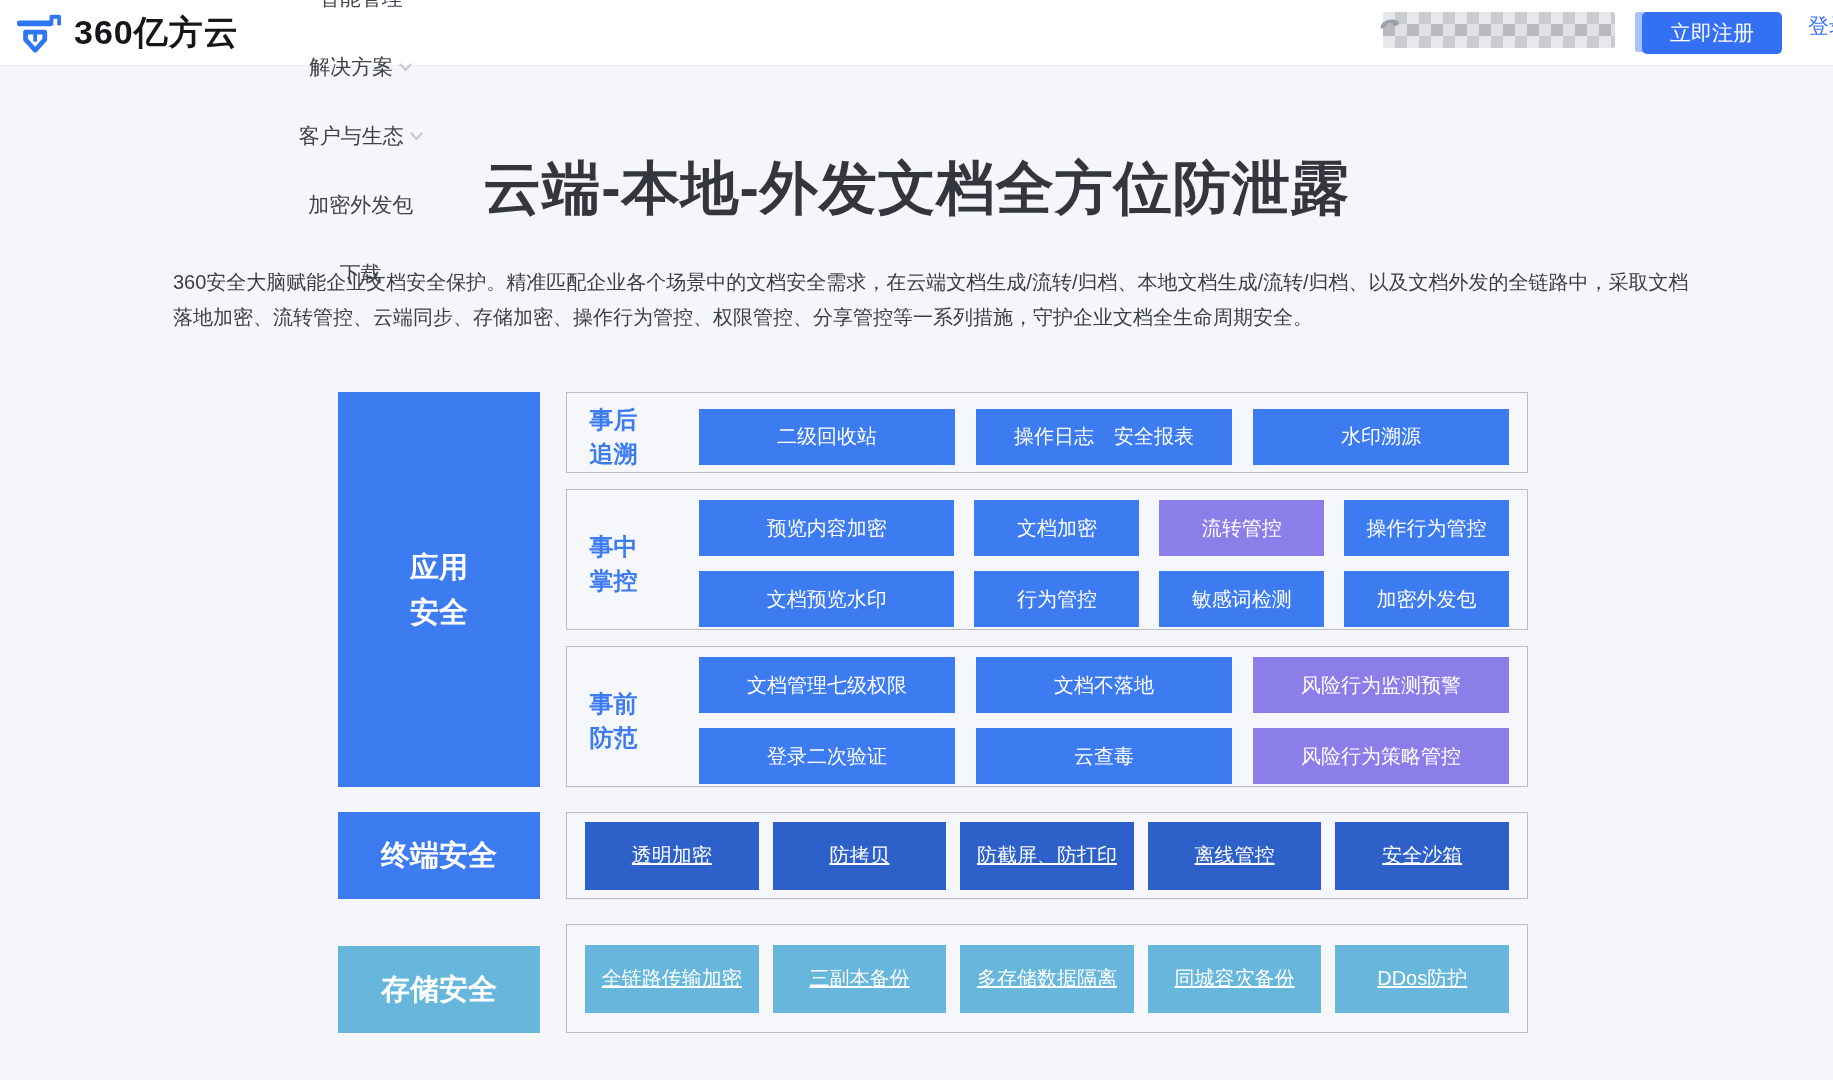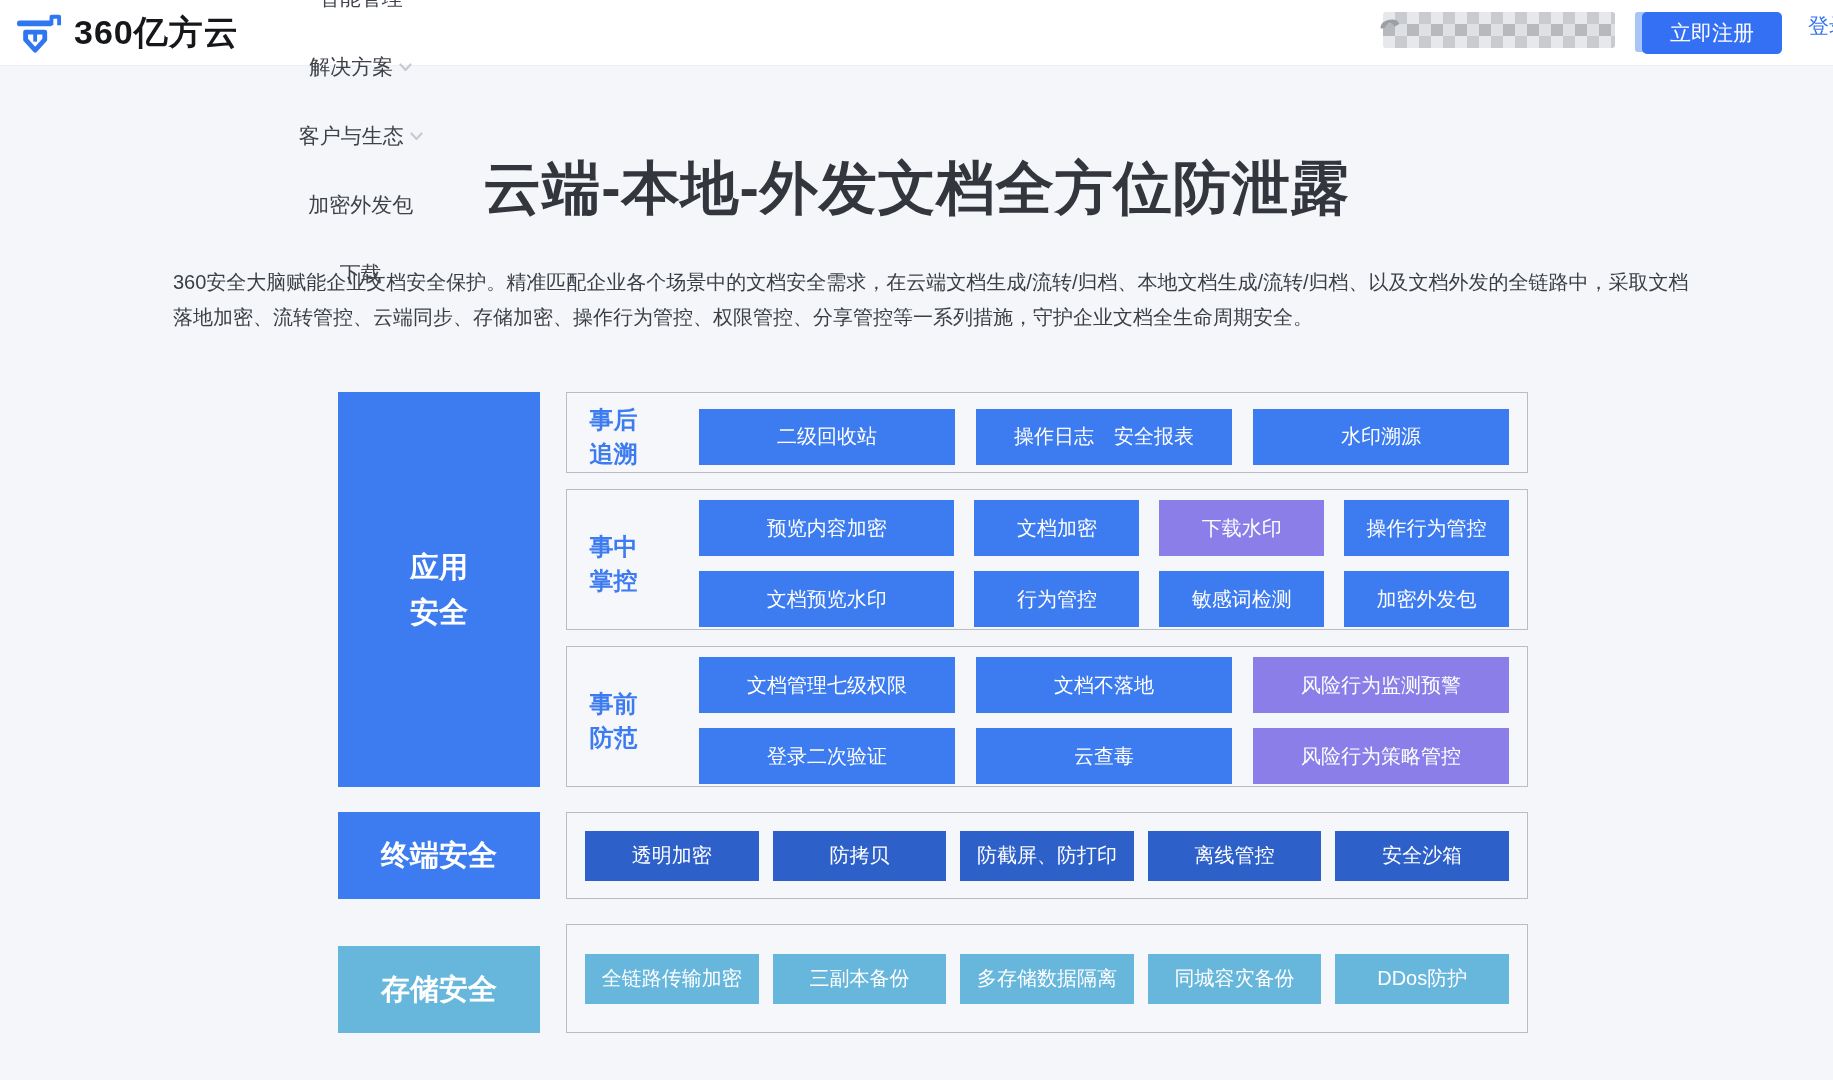--- a/index.html
+++ b/index.html
@@ -60,21 +60,21 @@
   .grid.cols4 { grid-template-columns:1.55fr 1fr 1fr 1fr; gap:20px; }
   .item {
     height:56px; background:var(--blue); color:#fff; font-size:20px;
     display:flex; align-items:center; justify-content:center; text-align:center; white-space:pre;
   }
   .item.purple { background:var(--purple); }
   .row-cat { display:flex; gap:26px; margin-top:25px; }
   .row-cat .cat { height:87px; }
   .strip { flex:1; border:1px solid #b9bcc2; background:#f6f7fa; display:flex; align-items:center; padding:0 18px; }
   .grid5 { flex:1; display:grid; grid-template-columns:repeat(5,1fr); gap:14px; }
-  .row-cat .item { height:50px; }
+  .row-cat .item { height:68px;text-decoration:underline; }
   .terminal .item { background:var(--darkblue); }
   .storage .item { background:var(--lightblue); }
   .storage .cat { background:var(--lightblue);margin-top:22px; }
 </style>
 </head>
 <body>
 
 <div class="header">
   <div class="logo">
     <svg viewBox="0 0 50 48">
@@ -150,21 +150,21 @@
             </div>
           </div>
         </div>
         <div class="group">
           <div class="group-label">事中
 掌控</div>
           <div class="group-rows">
             <div class="grid cols4">
               <div class="item">预览内容加密</div>
               <div class="item">文档加密</div>
-              <div class="item purple">下载水印</div>
+              <div class="item purple">流转管控</div>
               <div class="item">操作行为管控</div>
             </div>
             <div class="grid cols4">
               <div class="item">文档预览水印</div>
               <div class="item">行为管控</div>
               <div class="item">敏感词检测</div>
               <div class="item">加密外发包</div>
             </div>
           </div>
         </div>

